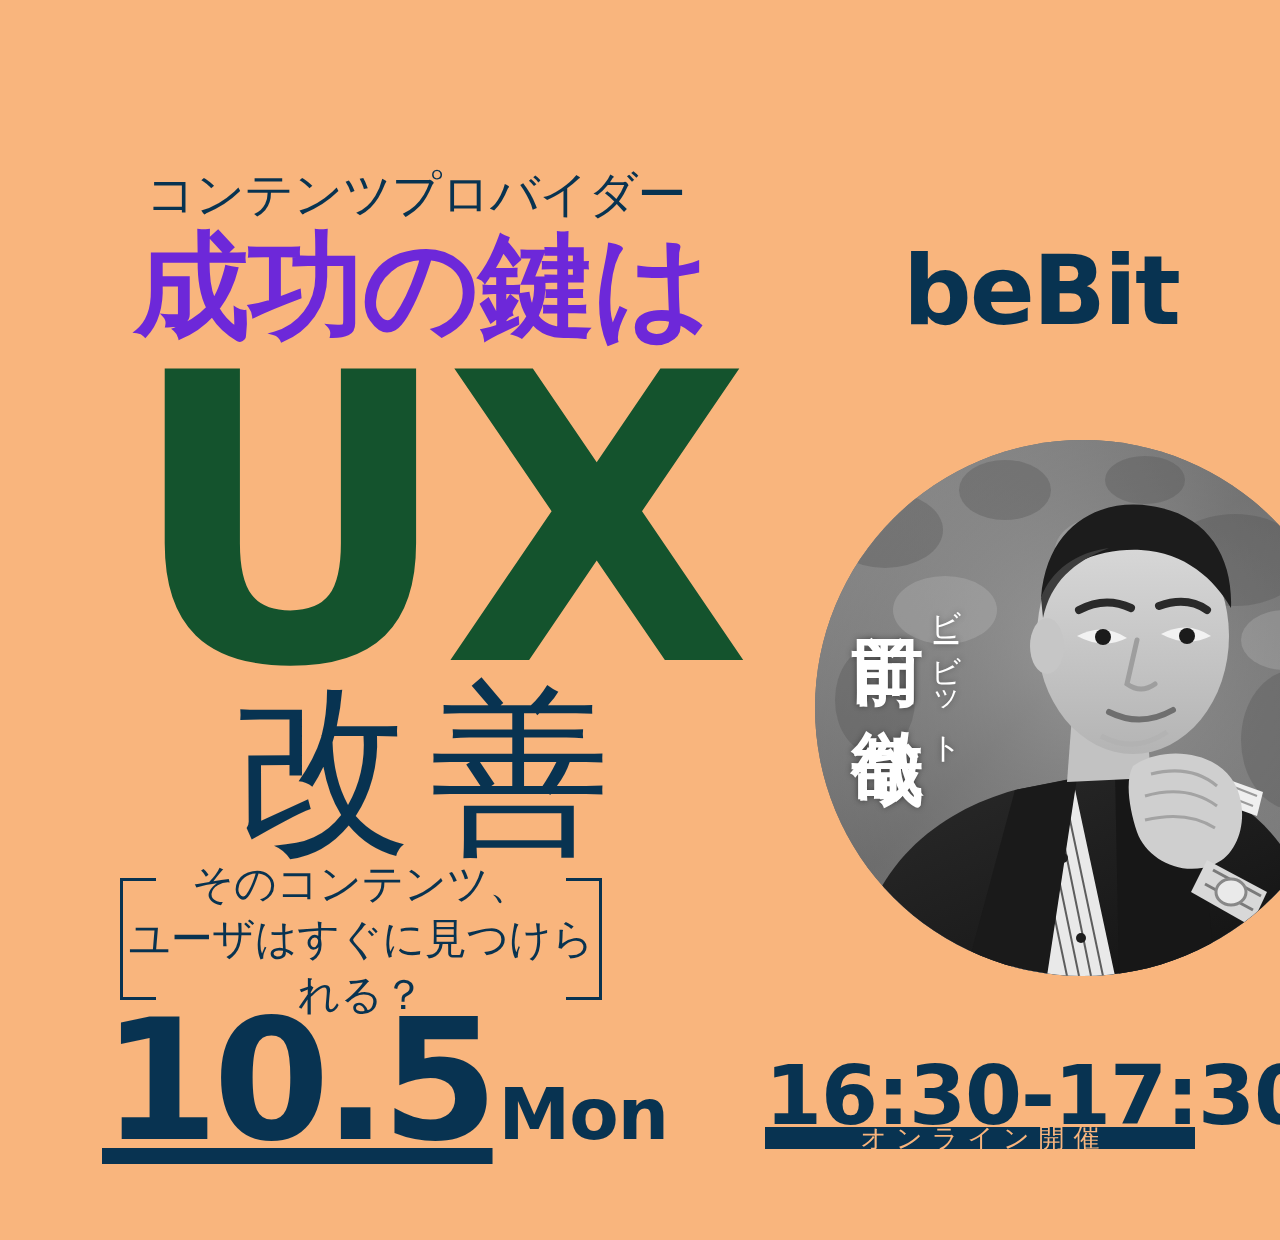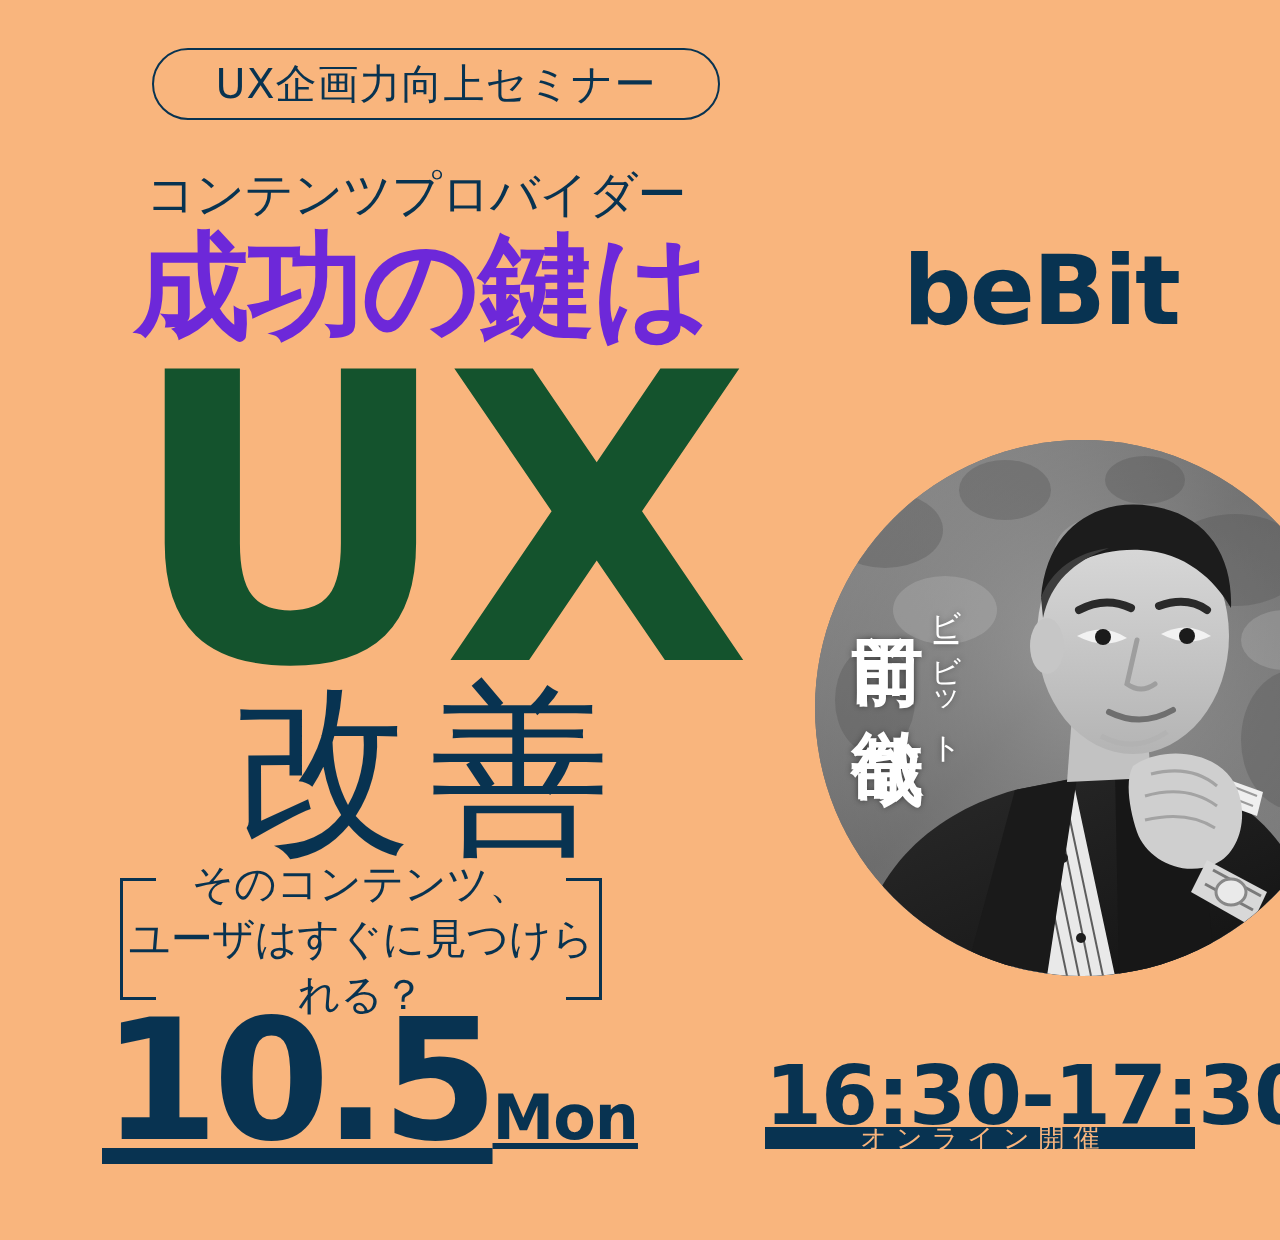--- a/index.html
+++ b/index.html
@@ -150,21 +150,21 @@
   
   .date-row{
     position:absolute;
     left:92px; bottom:75px;
     display:flex; align-items:baseline;
     color:#083351;
     line-height:1;
   }
   .date-year{font-size:76px;font-weight:700;letter-spacing:-3px;}
   .date-day{font-size:168px;font-weight:700;letter-spacing:-6px;margin-left:10px;text-decoration:underline;}
-  .date-dow{font-size:62px;font-weight:700;letter-spacing:-1px;text-decoration:underline;}
+  .date-dow{font-size:72px;font-weight:700;letter-spacing:-1px;margin-left:6px;}
 
   
   .time{
     position:absolute;
     left:765px; top:1055px;
     font-size:82px;
     font-weight:700;
     color:#083351;
     line-height:1;
     letter-spacing:-1px;
@@ -184,23 +184,20 @@
     font-weight:400;
     line-height:1;
     padding-left:9px;
   }
 </style>
 </head>
 <body>
 
 <div class="canvas">
 
-  <div class="badge">
-    <span>UX企画力向上セミナー</span>
-  </div>
 
   <div class="kicker">コンテンツプロバイダー</div>
   <div class="head1">成功の鍵は</div>
   <div class="head-ux">UX</div>
   <div class="head2">改善</div>
 
   <div class="subtitle-wrap">
     <div class="br l"></div>
     <div class="br r"></div>
     <div class="subtitle-text">

